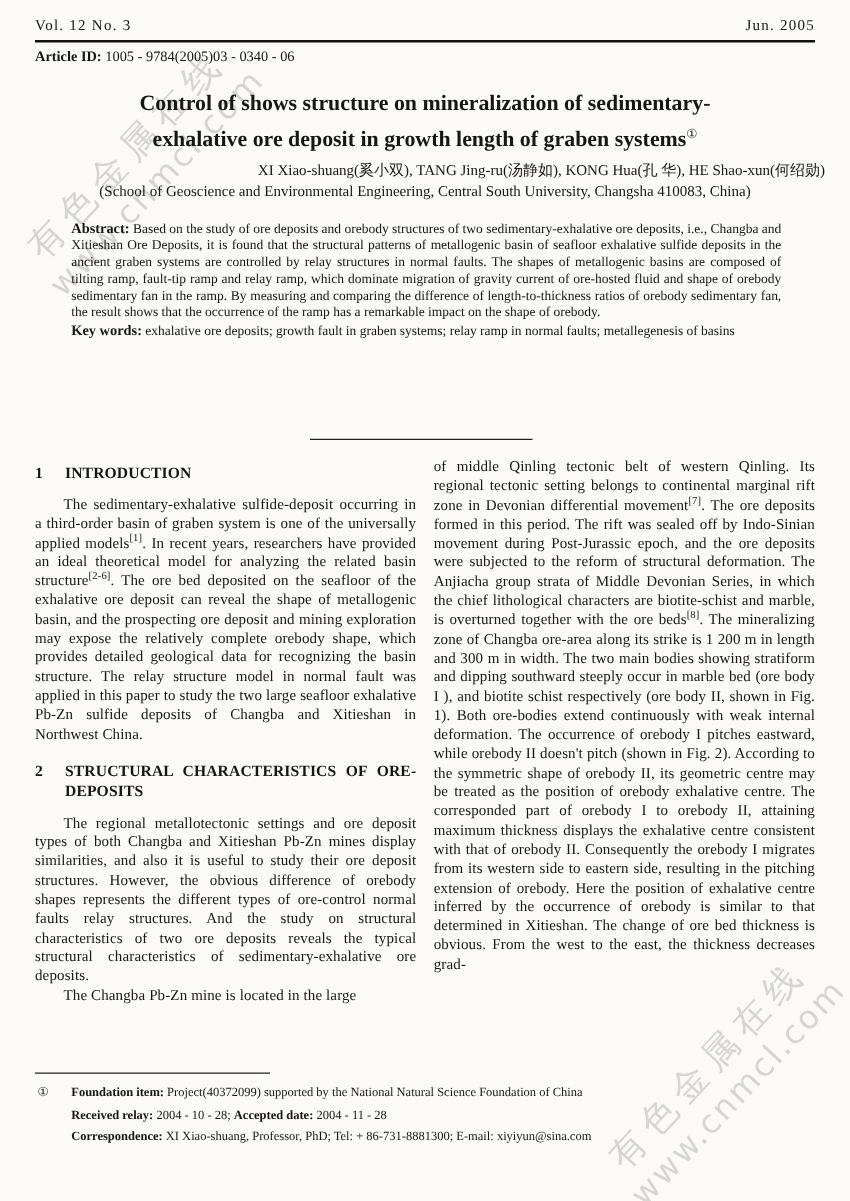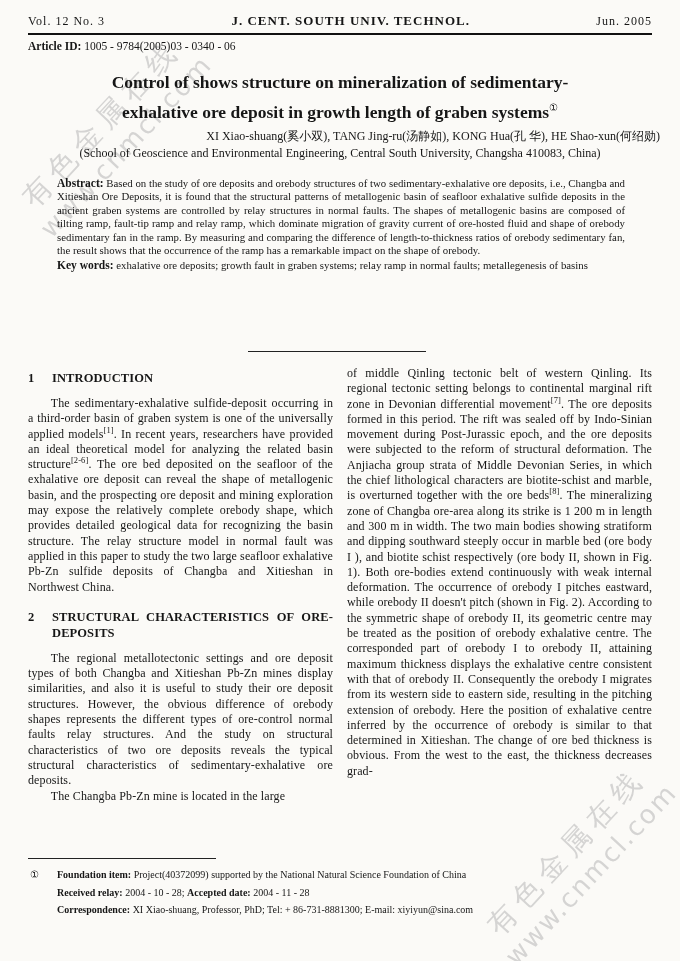--- a/index.html
+++ b/index.html
@@ -112,21 +112,20 @@
     <div class="wm-cn">有色金属在线</div>
     <div class="wm-url">www.cnmcl.com</div>
   </div>
   <div class="wm" id="wm-bottom">
     <div class="wm-cn">有色金属在线</div>
     <div class="wm-url">www.cnmcl.com</div>
   </div>
 
   <div class="journal-header">
     <span class="jh-issue">Vol. 12  No. 3</span>
-    <span class="jh-name">J. CENT. SOUTH UNIV. TECHNOL.</span>
     <span class="jh-date">Jun. 2005</span>
   </div>
 
   <div class="article-id-line">
     <span class="lbl">Article ID:</span>
     <span>1005 - 9784(2005)03 - 0340 - 06</span>
   </div>
 
   <div class="title-block">
     <span>Control of shows structure on mineralization of sedimentary-</span><br>

